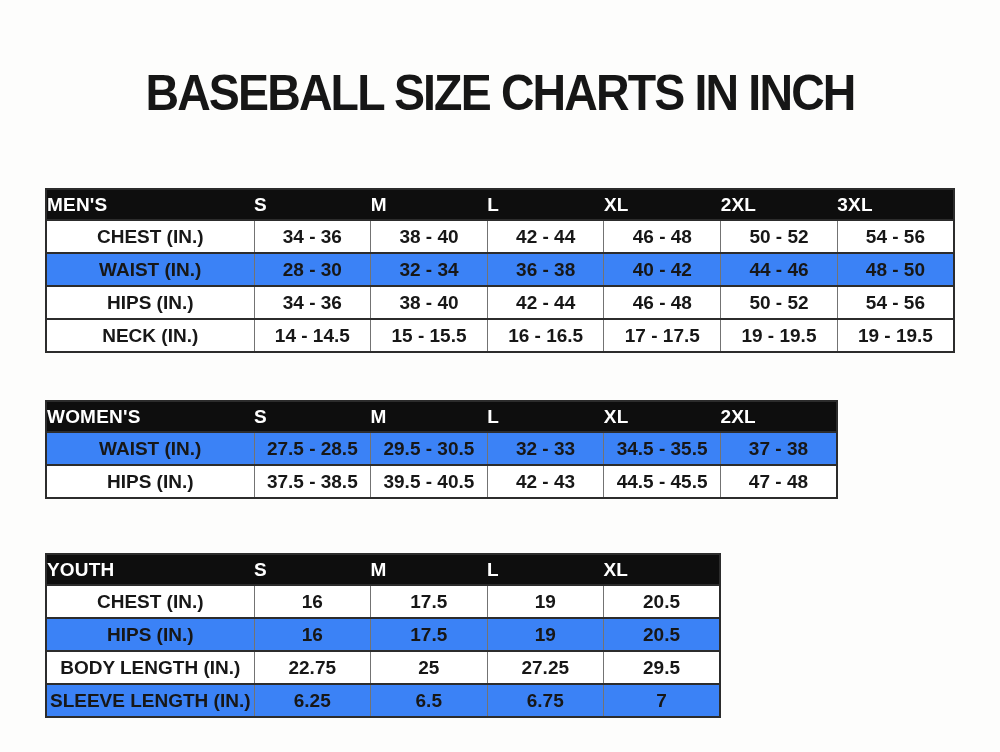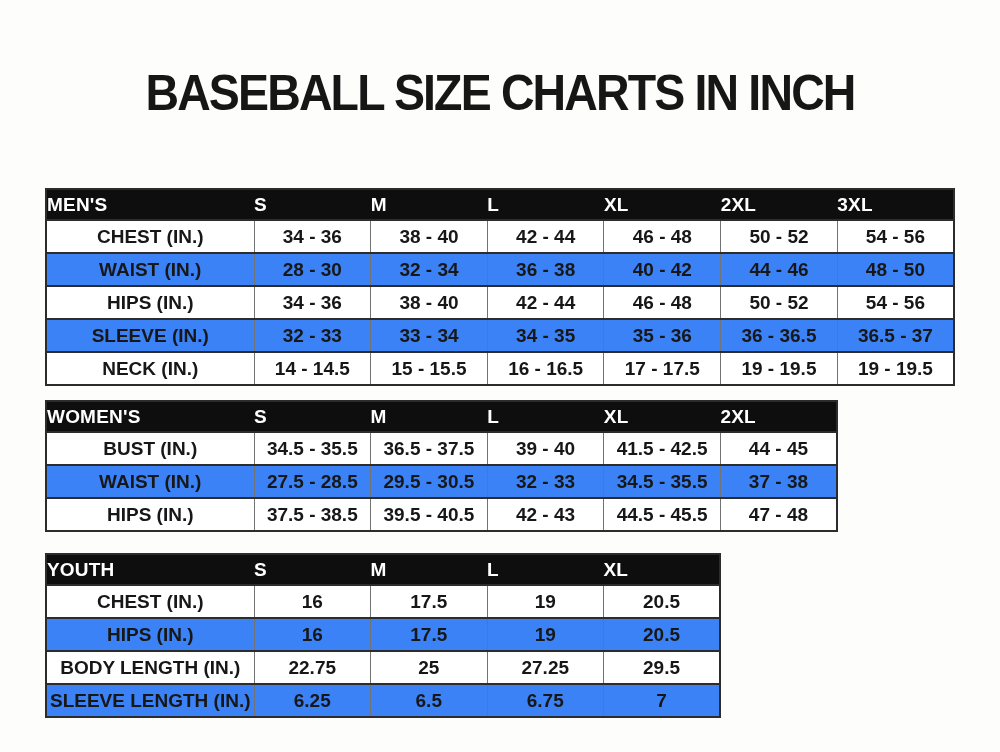--- a/index.html
+++ b/index.html
@@ -123,29 +123,20 @@
         </tr>
         <tr>
           <td>HIPS (IN.)</td>
           <td>34 - 36</td>
           <td>38 - 40</td>
           <td>42 - 44</td>
           <td>46 - 48</td>
           <td>50 - 52</td>
           <td>54 - 56</td>
         </tr>
-        <tr class="alt">
-          <td>SLEEVE (IN.)</td>
-          <td>32 - 33</td>
-          <td>33 - 34</td>
-          <td>34 - 35</td>
-          <td>35 - 36</td>
-          <td>36 - 36.5</td>
-          <td>36.5 - 37</td>
-        </tr>
         <tr>
           <td>NECK (IN.)</td>
           <td>14 - 14.5</td>
           <td>15 - 15.5</td>
           <td>16 - 16.5</td>
           <td>17 - 17.5</td>
           <td>19 - 19.5</td>
           <td>19 - 19.5</td>
         </tr>
       </tbody>
@@ -166,28 +157,20 @@
         <tr>
           <th>WOMEN'S</th>
           <th>S</th>
           <th>M</th>
           <th>L</th>
           <th>XL</th>
           <th>2XL</th>
         </tr>
       </thead>
       <tbody>
-        <tr>
-          <td>BUST (IN.)</td>
-          <td>34.5 - 35.5</td>
-          <td>36.5 - 37.5</td>
-          <td>39 - 40</td>
-          <td>41.5 - 42.5</td>
-          <td>44 - 45</td>
-        </tr>
         <tr class="alt">
           <td>WAIST (IN.)</td>
           <td>27.5 - 28.5</td>
           <td>29.5 - 30.5</td>
           <td>32 - 33</td>
           <td>34.5 - 35.5</td>
           <td>37 - 38</td>
         </tr>
         <tr>
           <td>HIPS (IN.)</td>

